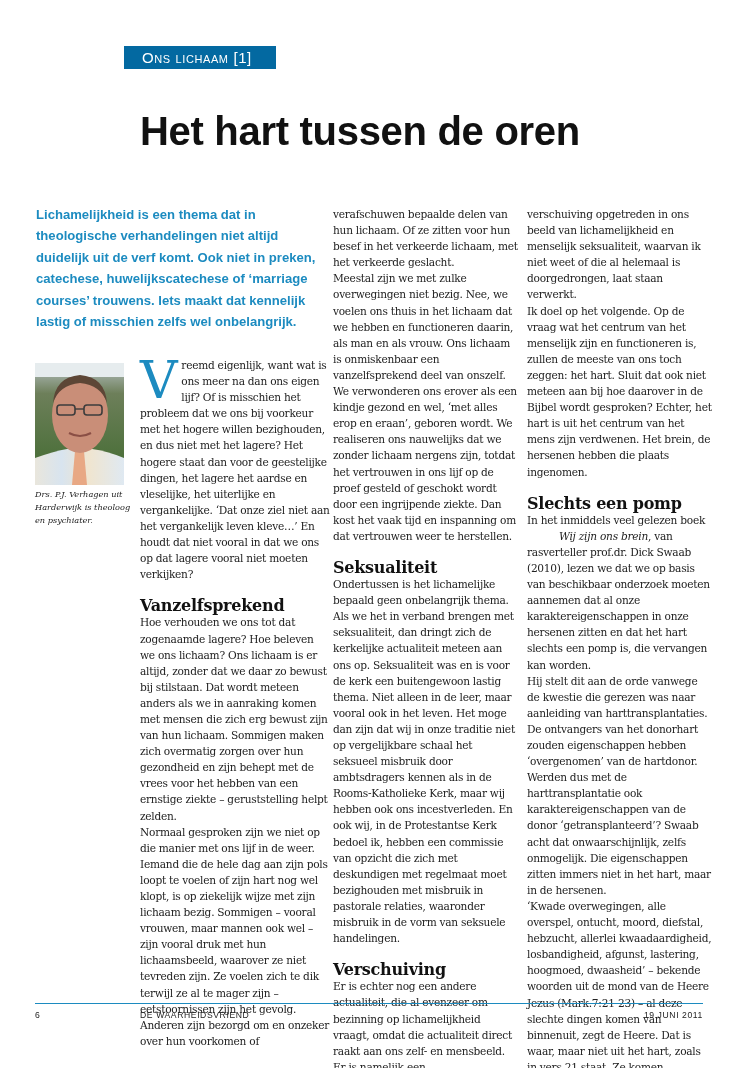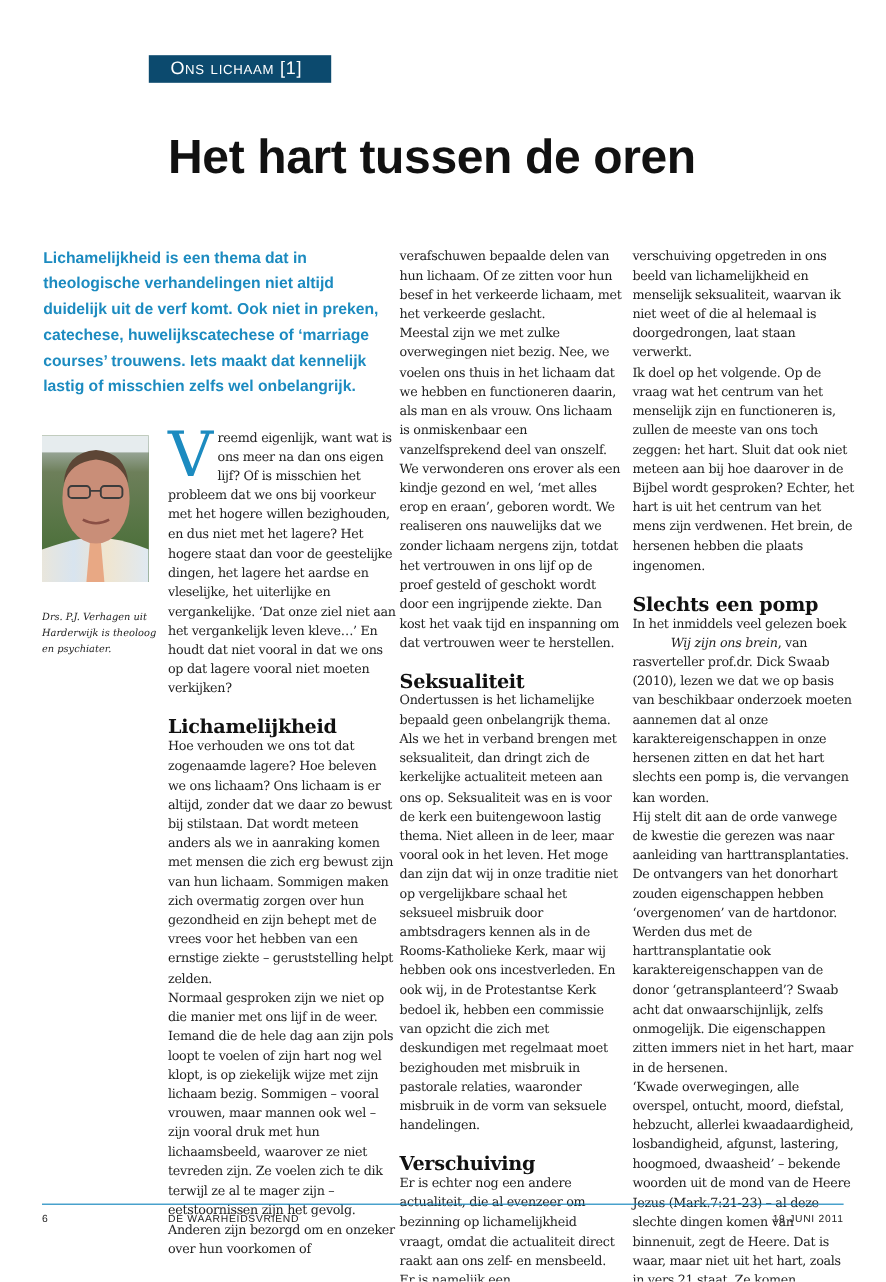--- a/index.html
+++ b/index.html
@@ -1,42 +1,42 @@
 <!DOCTYPE html>
 <html><head>
   <meta charset="utf-8">
   <style>
     * { margin: 0; padding: 0; box-sizing: border-box; }
     html, body { width: 738px; height: 1068px; background: #ffffff; overflow: hidden; }
     body { position: relative; font-family: "DejaVu Serif", serif; color: #1d1d1b; }
 
     .rubric {
       position: absolute; left: 124px; top: 46px; width: 152px; height: 23px;
-      background: #0c4a6e; color: #ffffff;
+      background: #0369a1; color: #ffffff;
       font-family: "Liberation Sans", sans-serif; font-size: 15px; letter-spacing: 0.6px;
       line-height: 23px; padding-left: 18px; font-variant: small-caps;
     }
     .title {
       position: absolute; left: 140px; top: 105px; width: 560px;
       font-family: "Liberation Sans", sans-serif; font-weight: bold;
       font-size: 40px; letter-spacing: -0.3px; color: #111111; line-height: 52px;
     }
     .intro {
       position: absolute; left: 36px; top: 204px; width: 282px;
       font-family: "Liberation Sans", sans-serif; font-weight: bold;
       font-size: 13.1px; line-height: 21.4px; color: #1c8bc0;
     }
     .intro p { margin: 0; }
 
     .photo {
       position: absolute; left: 35px; top: 363px; width: 89px; height: 122px;
       overflow: hidden; background: #5d7a4a;
     }
     .caption {
-      position: absolute; left: 35px; top: 508px; width: 100px;
+      position: absolute; left: 35px; top: 488px; width: 100px;
       font-family: "DejaVu Serif", serif; font-style: italic;
       font-size: 8.2px; line-height: 13.2px; color: #222;
     }
 
     .col {
       position: absolute; font-size: 10.6px; line-height: 16.1px; color: #222222;
       font-family: "DejaVu Serif", serif; letter-spacing: -0.25px;
     }
     .col p { margin: 0; }
     .col .gap { height: 16px; }
@@ -97,21 +97,21 @@
     <rect x="49" y="42" width="18" height="10" rx="3" fill="none" stroke="#3c3c3c" stroke-width="1.6"></rect>
     <line x1="40" y1="46" x2="49" y2="46" stroke="#3c3c3c" stroke-width="1.4"></line>
     <path d="M34 70 Q45 76 56 70" stroke="#8a4f45" stroke-width="2" fill="none"></path>
   </svg>
 </div>
 <p class="caption">Drs. P.J. Verhagen uit Harderwijk is theoloog en psychiater.</p>
 
 <div class="col col1">
   <p><span class="dropcap">V</span><span>reemd eigenlijk, want wat is ons meer na dan ons eigen lijf? Of is misschien het probleem dat we ons bij voorkeur met het hogere willen bezighouden, en dus niet met het lagere? Het hogere staat dan voor de geestelijke dingen, het lagere het aardse en vleselijke, het uiterlijke en vergankelijke. ‘Dat onze ziel niet aan het vergankelijk leven kleve…’ En houdt dat niet vooral in dat we ons op dat lagere vooral niet moeten verkijken?</span></p>
   <div class="gap"></div>
-  <h3>Lichamelijkheid</h3>
+  <h3>Vanzelfsprekend</h3>
   <p>Hoe verhouden we ons tot dat zogenaamde lagere? Hoe beleven we ons lichaam? Ons lichaam is er altijd, zonder dat we daar zo bewust bij stilstaan. Dat wordt meteen anders als we in aanraking komen met mensen die zich erg bewust zijn van hun lichaam. Sommigen maken zich overmatig zorgen over hun gezondheid en zijn behept met de vrees voor het hebben van een ernstige ziekte – geruststelling helpt zelden.</p>
   <p>Normaal gesproken zijn we niet op die manier met ons lijf in de weer. Iemand die de hele dag aan zijn pols loopt te voelen of zijn hart nog wel klopt, is op ziekelijk wijze met zijn lichaam bezig. Sommigen – vooral vrouwen, maar mannen ook wel – zijn vooral druk met hun lichaamsbeeld, waarover ze niet tevreden zijn. Ze voelen zich te dik terwijl ze al te mager zijn – eetstoornissen zijn het gevolg. Anderen zijn bezorgd om en onzeker over hun voorkomen of</p>
 </div>
 
 <div class="col col2">
   <p>verafschuwen bepaalde delen van hun lichaam. Of ze zitten voor hun besef in het verkeerde lichaam, met het verkeerde geslacht.</p>
   <p>Meestal zijn we met zulke overwegingen niet bezig. Nee, we voelen ons thuis in het lichaam dat we hebben en functioneren daarin, als man en als vrouw. Ons lichaam is onmiskenbaar een vanzelfsprekend deel van onszelf. We verwonderen ons erover als een kindje gezond en wel, ‘met alles erop en eraan’, geboren wordt. We realiseren ons nauwelijks dat we zonder lichaam nergens zijn, totdat het vertrouwen in ons lijf op de proef gesteld of geschokt wordt door een ingrijpende ziekte. Dan kost het vaak tijd en inspanning om dat vertrouwen weer te herstellen.</p>
   <div class="gap"></div>
   <h3>Seksualiteit</h3>
   <p>Ondertussen is het lichamelijke bepaald geen onbelangrijk thema. Als we het in verband brengen met seksualiteit, dan dringt zich de kerkelijke actualiteit meteen aan ons op. Seksualiteit was en is voor de kerk een buitengewoon lastig thema. Niet alleen in de leer, maar vooral ook in het leven. Het moge dan zijn dat wij in onze traditie niet op vergelijkbare schaal het seksueel misbruik door ambtsdragers kennen als in de Rooms-Katholieke Kerk, maar wij hebben ook ons incestverleden. En ook wij, in de Protestantse Kerk bedoel ik, hebben een commissie van opzicht die zich met deskundigen met regelmaat moet bezighouden met misbruik in pastorale relaties, waaronder misbruik in de vorm van seksuele handelingen.</p>

